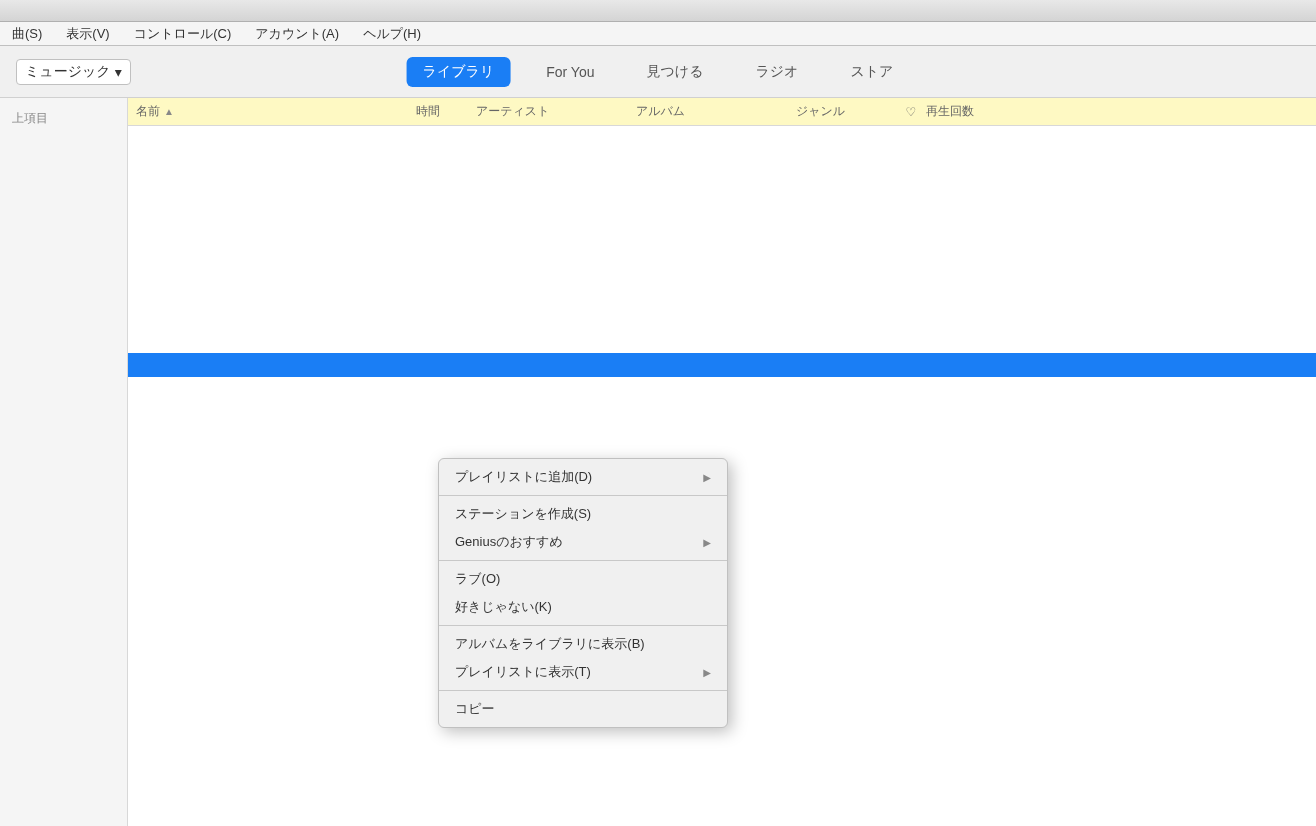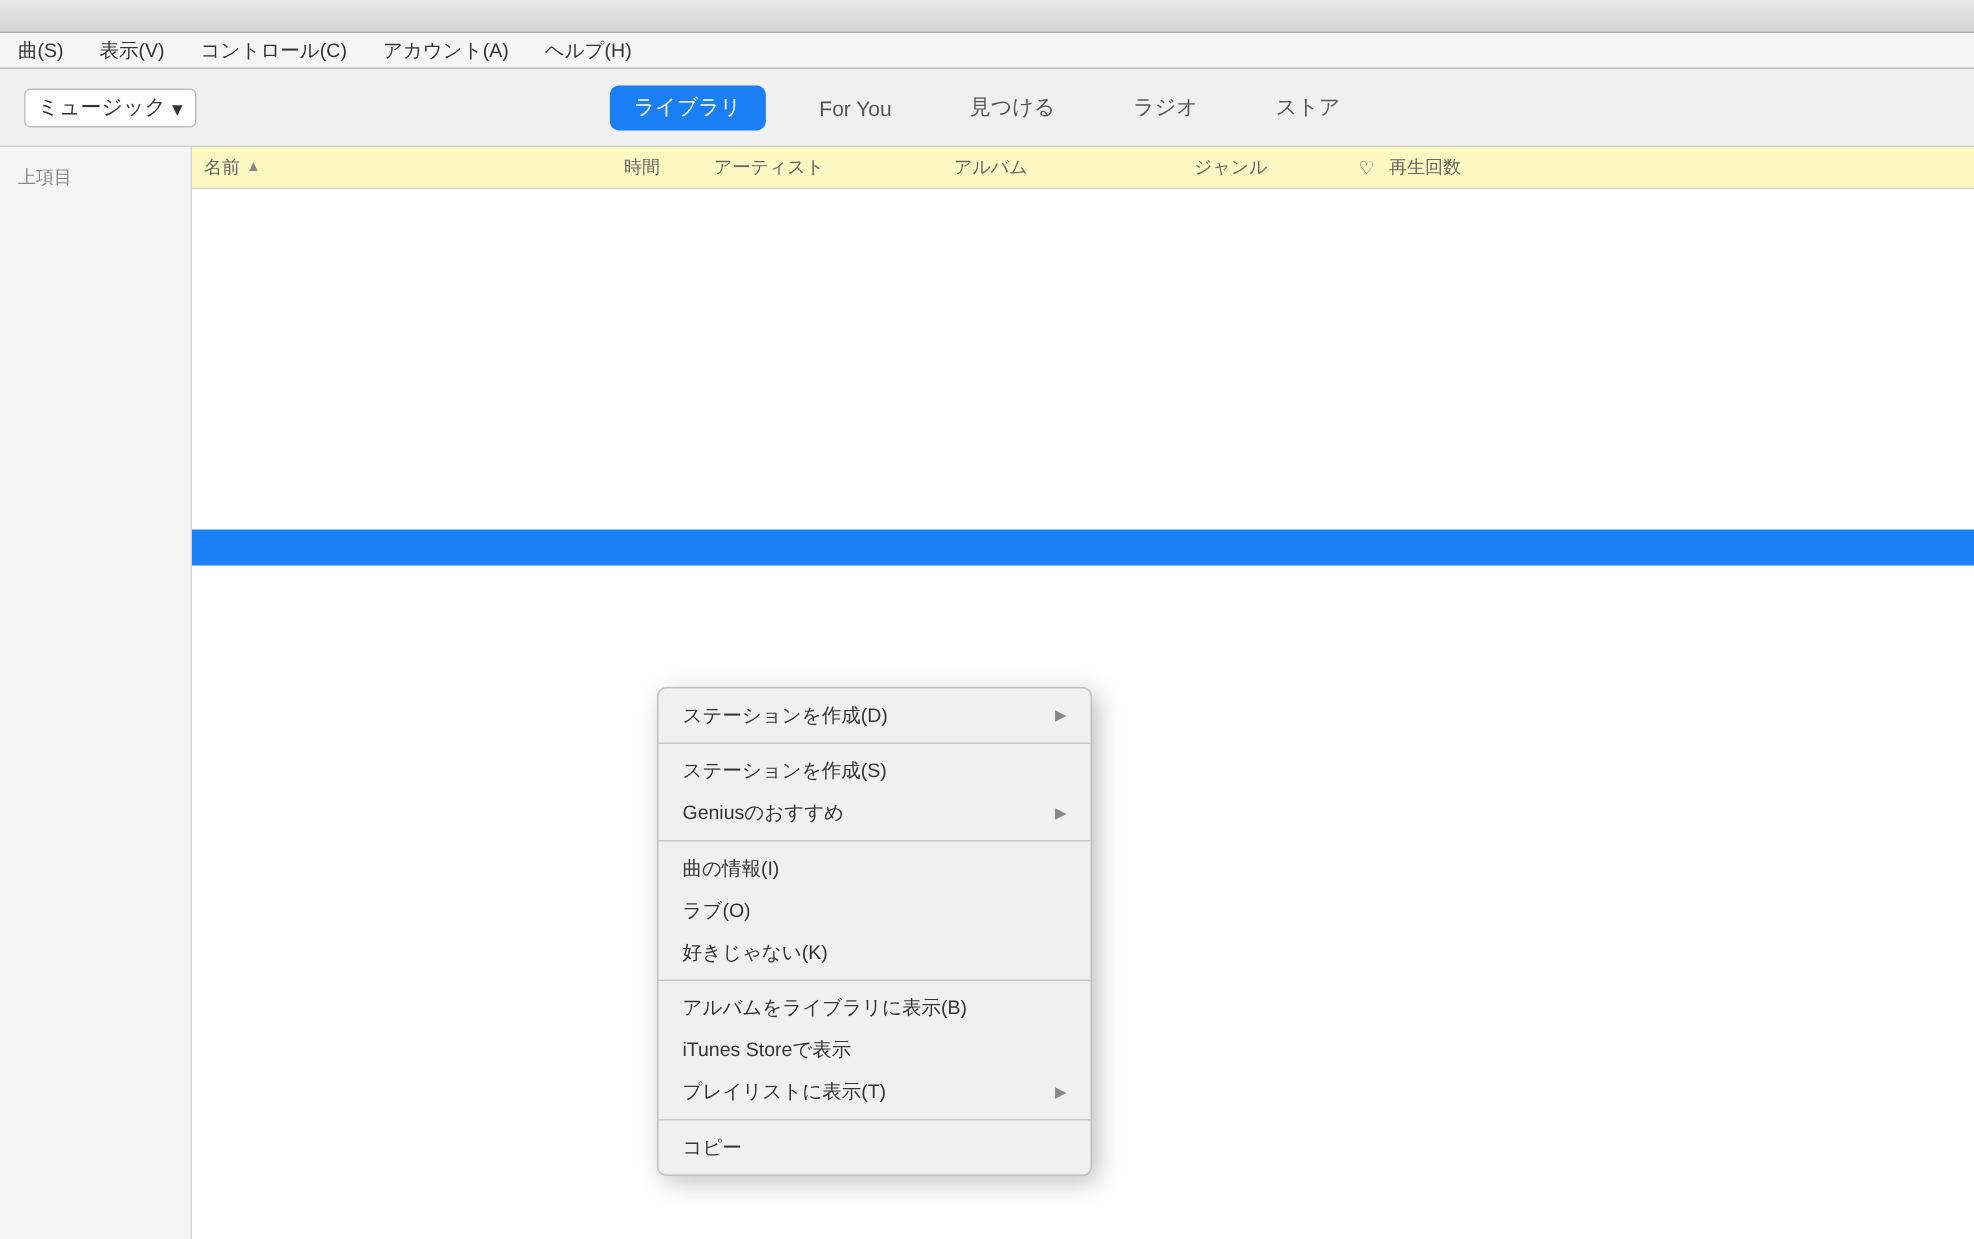--- a/index.html
+++ b/index.html
@@ -218,53 +218,47 @@
       <div class="col-genre">ジャンル</div>
       <div class="col-heart">♡</div>
       <div class="col-plays">再生回数</div>
     </div>
 
     <div class="selected-row"></div>
 
     <div class="context-menu">
 
       <div class="ctx-item">
-        <span>ステーションを作成(D)</span>
+        <span>プレイリストに追加(D)</span>
         <span class="arrow">▶</span>
       </div>
 
       <div class="ctx-divider"></div>
 
       <div class="ctx-item">
         <span>ステーションを作成(S)</span>
       </div>
       <div class="ctx-item">
         <span>Geniusのおすすめ</span>
         <span class="arrow">▶</span>
       </div>
 
       <div class="ctx-divider"></div>
 
       <div class="ctx-item">
-        <span>曲の情報(I)</span>
-      </div>
-      <div class="ctx-item">
         <span>ラブ(O)</span>
       </div>
       <div class="ctx-item">
         <span>好きじゃない(K)</span>
       </div>
 
       <div class="ctx-divider"></div>
 
       <div class="ctx-item">
         <span>アルバムをライブラリに表示(B)</span>
-      </div>
-      <div class="ctx-item">
-        <span>iTunes Storeで表示</span>
       </div>
       <div class="ctx-item">
         <span>プレイリストに表示(T)</span>
         <span class="arrow">▶</span>
       </div>
 
       <div class="ctx-divider"></div>
 
       <div class="ctx-item">
         <span>コピー</span>

